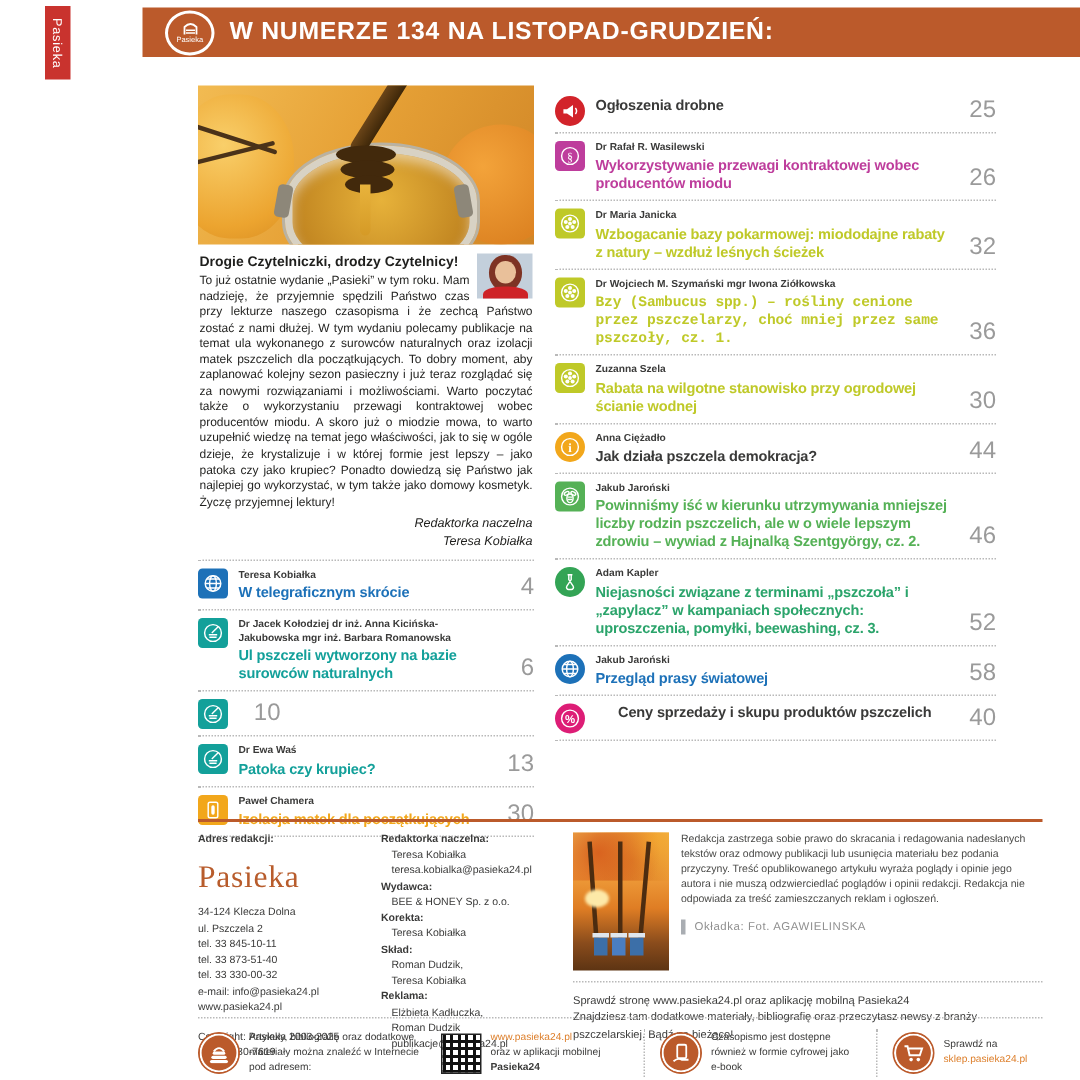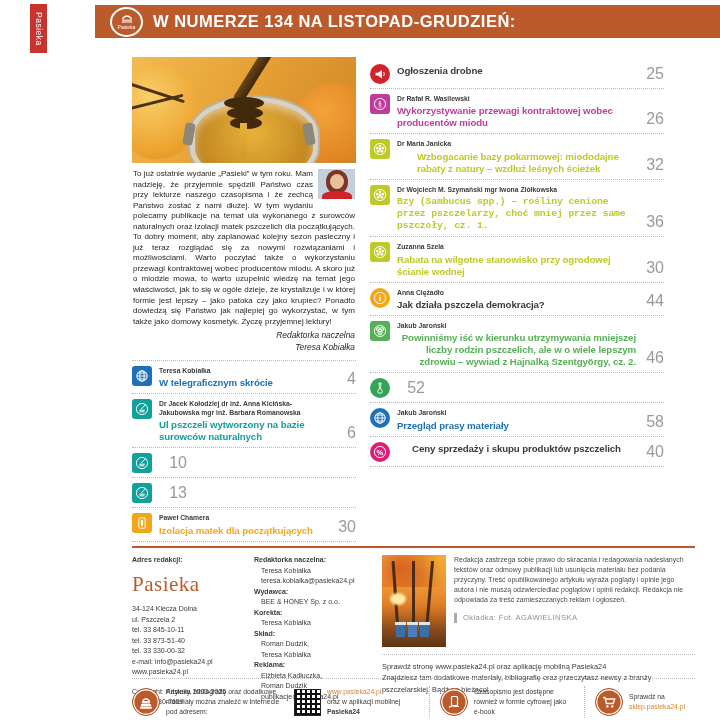--- a/index.html
+++ b/index.html
@@ -132,20 +132,21 @@
         <div class="hp-r2 hp-ridge"></div>
         <div class="hp-r3 hp-ridge"></div>
       <div class="hp-drip"></div>
     </div>
     <div class="edit-block">
       <div class="portrait">
         <div class="pt-hair"></div>
           <div class="pt-face"></div>
           <div class="pt-shirt"></div>
       </div>
+      <div class="edit-heading">Drogie Czytelniczki, drodzy Czytelnicy!</div>
       <div class="edit-body">To już ostatnie wydanie „Pasieki” w tym roku. Mam nadzieję, że przyjemnie spędzili Państwo czas przy lekturze naszego czasopisma i że zechcą Państwo zostać z nami dłużej. W tym wydaniu polecamy publikacje na temat ula wykonanego z surowców naturalnych oraz izolacji matek pszczelich dla początkujących. To dobry moment, aby zaplanować kolejny sezon pasieczny i już teraz rozglądać się za nowymi rozwiązaniami i możliwościami. Warto poczytać także o wykorzystaniu przewagi kontraktowej wobec producentów miodu. A skoro już o miodzie mowa, to warto uzupełnić wiedzę na temat jego właściwości, jak to się w ogóle dzieje, że krystalizuje i w której formie jest lepszy – jako patoka czy jako krupiec? Ponadto dowiedzą się Państwo jak najlepiej go wykorzystać, w tym także jako domowy kosmetyk. Życzę przyjemnej lektury!</div>
       <div class="signature">
         <div>Redaktorka naczelna</div>
         <div>Teresa Kobiałka</div>
       </div>
     </div>
     <div id="left-list" class="list topline">
         <div class="row">
           <div class="icon" style="background: rgb(29, 113, 184);">
             <svg width="16" height="16" viewBox="0 0 20 20">
@@ -184,20 +185,24 @@
           </div>
           <div class="page">10</div>
         </div>
         <div class="row">
           <div class="icon" style="background: rgb(19, 160, 154);">
             <svg width="16" height="16" viewBox="0 0 20 20">
               <circle cx="10" cy="10" r="7" stroke="#fff" fill="none" stroke-width="1.2"></circle>
               <path d="M6.5 11.5h7 M7 13.5h6" stroke="#fff" fill="none" stroke-width="1.2"></path>
               <path d="M9 10 L14.5 4.5" stroke="#fff" fill="none" stroke-width="1.2"></path>
             </svg>
+          </div>
+          <div class="mid">
+            <div class="author">Dr Ewa Waś</div>
+            <div class="title" style="color: rgb(19, 160, 154);">Patoka czy krupiec?</div>
           </div>
           <div class="page">13</div>
         </div>
         <div class="row">
           <div class="icon" style="background: rgb(242, 167, 27);">
             <svg width="16" height="16" viewBox="0 0 20 20">
               <rect x="6" y="3.5" width="8" height="13" rx="1.5" stroke="#fff" fill="none" stroke-width="1.2"></rect>
               <rect x="8.6" y="6" width="2.8" height="8" rx="1.4" fill="#fff"></rect>
             </svg>
           </div>
@@ -244,21 +249,21 @@
               <circle cx="10" cy="10" r="1.6" fill="#fff"></circle>
               <circle cx="10" cy="6.2" r="1.7" fill="#fff"></circle>
               <circle cx="13.5" cy="8.8" r="1.7" fill="#fff"></circle>
               <circle cx="12.2" cy="12.9" r="1.7" fill="#fff"></circle>
               <circle cx="7.8" cy="12.9" r="1.7" fill="#fff"></circle>
               <circle cx="6.5" cy="8.8" r="1.7" fill="#fff"></circle>
             </svg>
           </div>
           <div class="mid">
             <div class="author">Dr Maria Janicka</div>
-            <div class="title" style="color: rgb(191, 201, 40); margin-left: 20px;">Wzbogacanie bazy pokarmowej: miododajne rabaty z natury – wzdłuż leśnych ścieżek</div>
+            <div class="title" style="color: rgb(191, 201, 40);">Wzbogacanie bazy pokarmowej: miododajne rabaty z natury – wzdłuż leśnych ścieżek</div>
           </div>
           <div class="page">32</div>
         </div>
         <div class="row">
           <div class="icon" style="background: rgb(191, 201, 40);">
             <svg width="16" height="16" viewBox="0 0 20 20">
               <circle cx="10" cy="10" r="7" stroke="#fff" fill="none" stroke-width="1.2"></circle>
               <circle cx="10" cy="10" r="1.6" fill="#fff"></circle>
               <circle cx="10" cy="6.2" r="1.7" fill="#fff"></circle>
               <circle cx="13.5" cy="8.8" r="1.7" fill="#fff"></circle>
@@ -309,43 +314,47 @@
             <svg width="16" height="16" viewBox="0 0 20 20">
               <circle cx="10" cy="10" r="7" stroke="#fff" fill="none" stroke-width="1.2"></circle>
               <ellipse cx="10" cy="11.5" rx="2.6" ry="3.6" stroke="#fff" fill="none" stroke-width="1.2"></ellipse>
               <path d="M8 10.5h4 M8 12.5h4" stroke="#fff" fill="none" stroke-width="1.2"></path>
               <ellipse cx="7.2" cy="7.4" rx="2.2" ry="1.3" stroke="#fff" fill="none" stroke-width="1.2" transform="rotate(-30 7.2 7.4)"></ellipse>
               <ellipse cx="12.8" cy="7.4" rx="2.2" ry="1.3" stroke="#fff" fill="none" stroke-width="1.2" transform="rotate(30 12.8 7.4)"></ellipse>
             </svg>
           </div>
           <div class="mid">
             <div class="author">Jakub Jaroński</div>
-            <div class="title" style="color: rgb(85, 177, 86); text-align: right;">Powinniśmy iść w kierunku utrzymywania mniejszej liczby rodzin pszczelich, ale w o wiele lepszym zdrowiu – wywiad z Hajnalką Szentgyörgy, cz. 2.</div>
+            <div class="title" style="color: rgb(85, 177, 86);">Powinniśmy iść w kierunku utrzymywania mniejszej liczby rodzin pszczelich, ale w o wiele lepszym zdrowiu – wywiad z Hajnalką Szentgyörgy, cz. 2.</div>
           </div>
           <div class="page">46</div>
         </div>
         <div class="row">
           <div class="icon circle" style="background: rgb(51, 164, 85);">
             <svg width="16" height="16" viewBox="0 0 20 20">
               <path d="M8 4h4 M9 4v4 l3.6 5.5 a1.8 1.8 0 0 1 -1.5 2.8 h-2.2 a1.8 1.8 0 0 1 -1.5 -2.8 L11 8 V4" stroke="#fff" fill="none" stroke-width="1.2"></path>
             </svg>
+          </div>
+          <div class="mid">
+            <div class="author">Adam Kapler</div>
+            <div class="title" style="color: rgb(43, 164, 107);">Niejasności związane z terminami „pszczoła” i „zapylacz” w kampaniach społecznych: uproszczenia, pomyłki, beewashing, cz. 3.</div>
           </div>
           <div class="page">52</div>
         </div>
         <div class="row">
           <div class="icon circle" style="background: rgb(29, 113, 184);">
             <svg width="16" height="16" viewBox="0 0 20 20">
               <circle cx="10" cy="10" r="6.5" stroke="#fff" fill="none" stroke-width="1.2"></circle>
               <ellipse cx="10" cy="10" rx="2.8" ry="6.5" stroke="#fff" fill="none" stroke-width="1.2"></ellipse>
               <path d="M3.5 10h13 M4.8 6.3h10.4 M4.8 13.7h10.4" stroke="#fff" fill="none" stroke-width="1.2"></path>
             </svg>
           </div>
           <div class="mid">
             <div class="author">Jakub Jaroński</div>
-            <div class="title" style="color: rgb(29, 113, 184);">Przegląd prasy materiały</div>
+            <div class="title" style="color: rgb(29, 113, 184);">Przegląd prasy światowej</div>
           </div>
           <div class="page">58</div>
         </div>
         <div class="row">
           <div class="icon circle" style="background: rgb(221, 29, 118);">
             <svg width="16" height="16" viewBox="0 0 20 20">
               <circle cx="10" cy="10" r="7" stroke="#fff" fill="none" stroke-width="1.2"></circle>
               <text x="10" y="13.8" font-size="9.5" fill="#fff" text-anchor="middle" font-weight="bold">%</text>
             </svg>
           </div>

